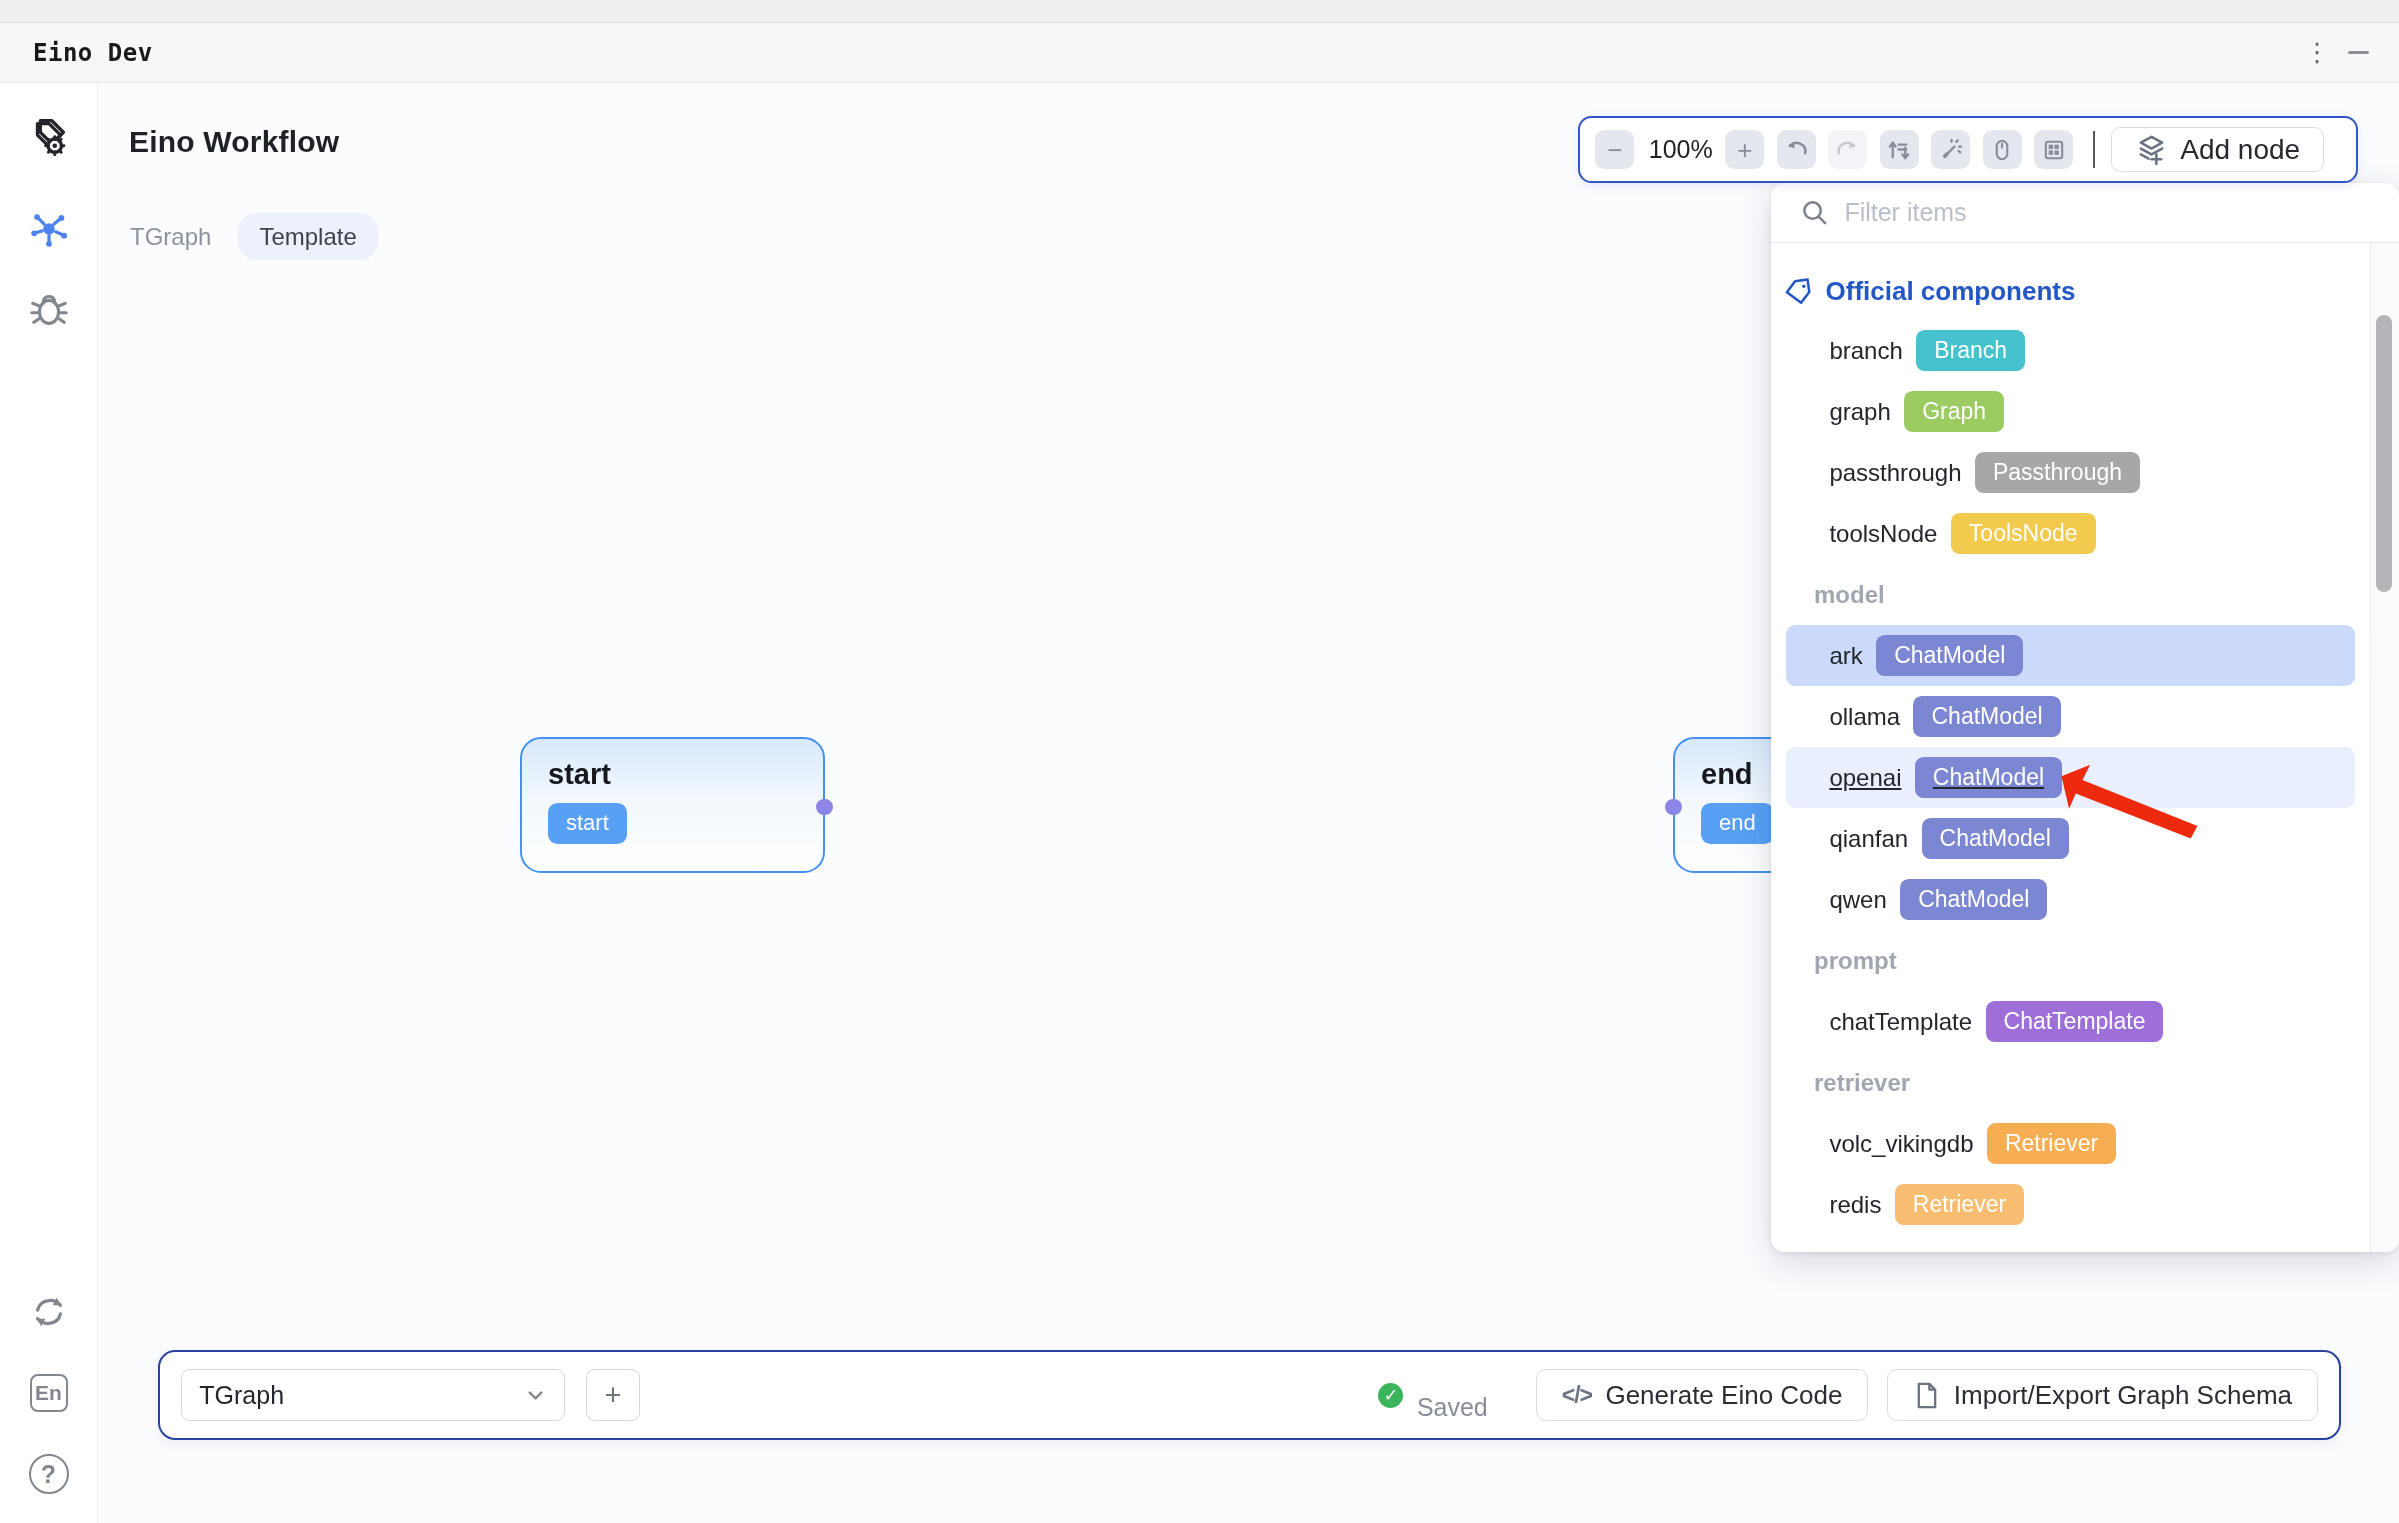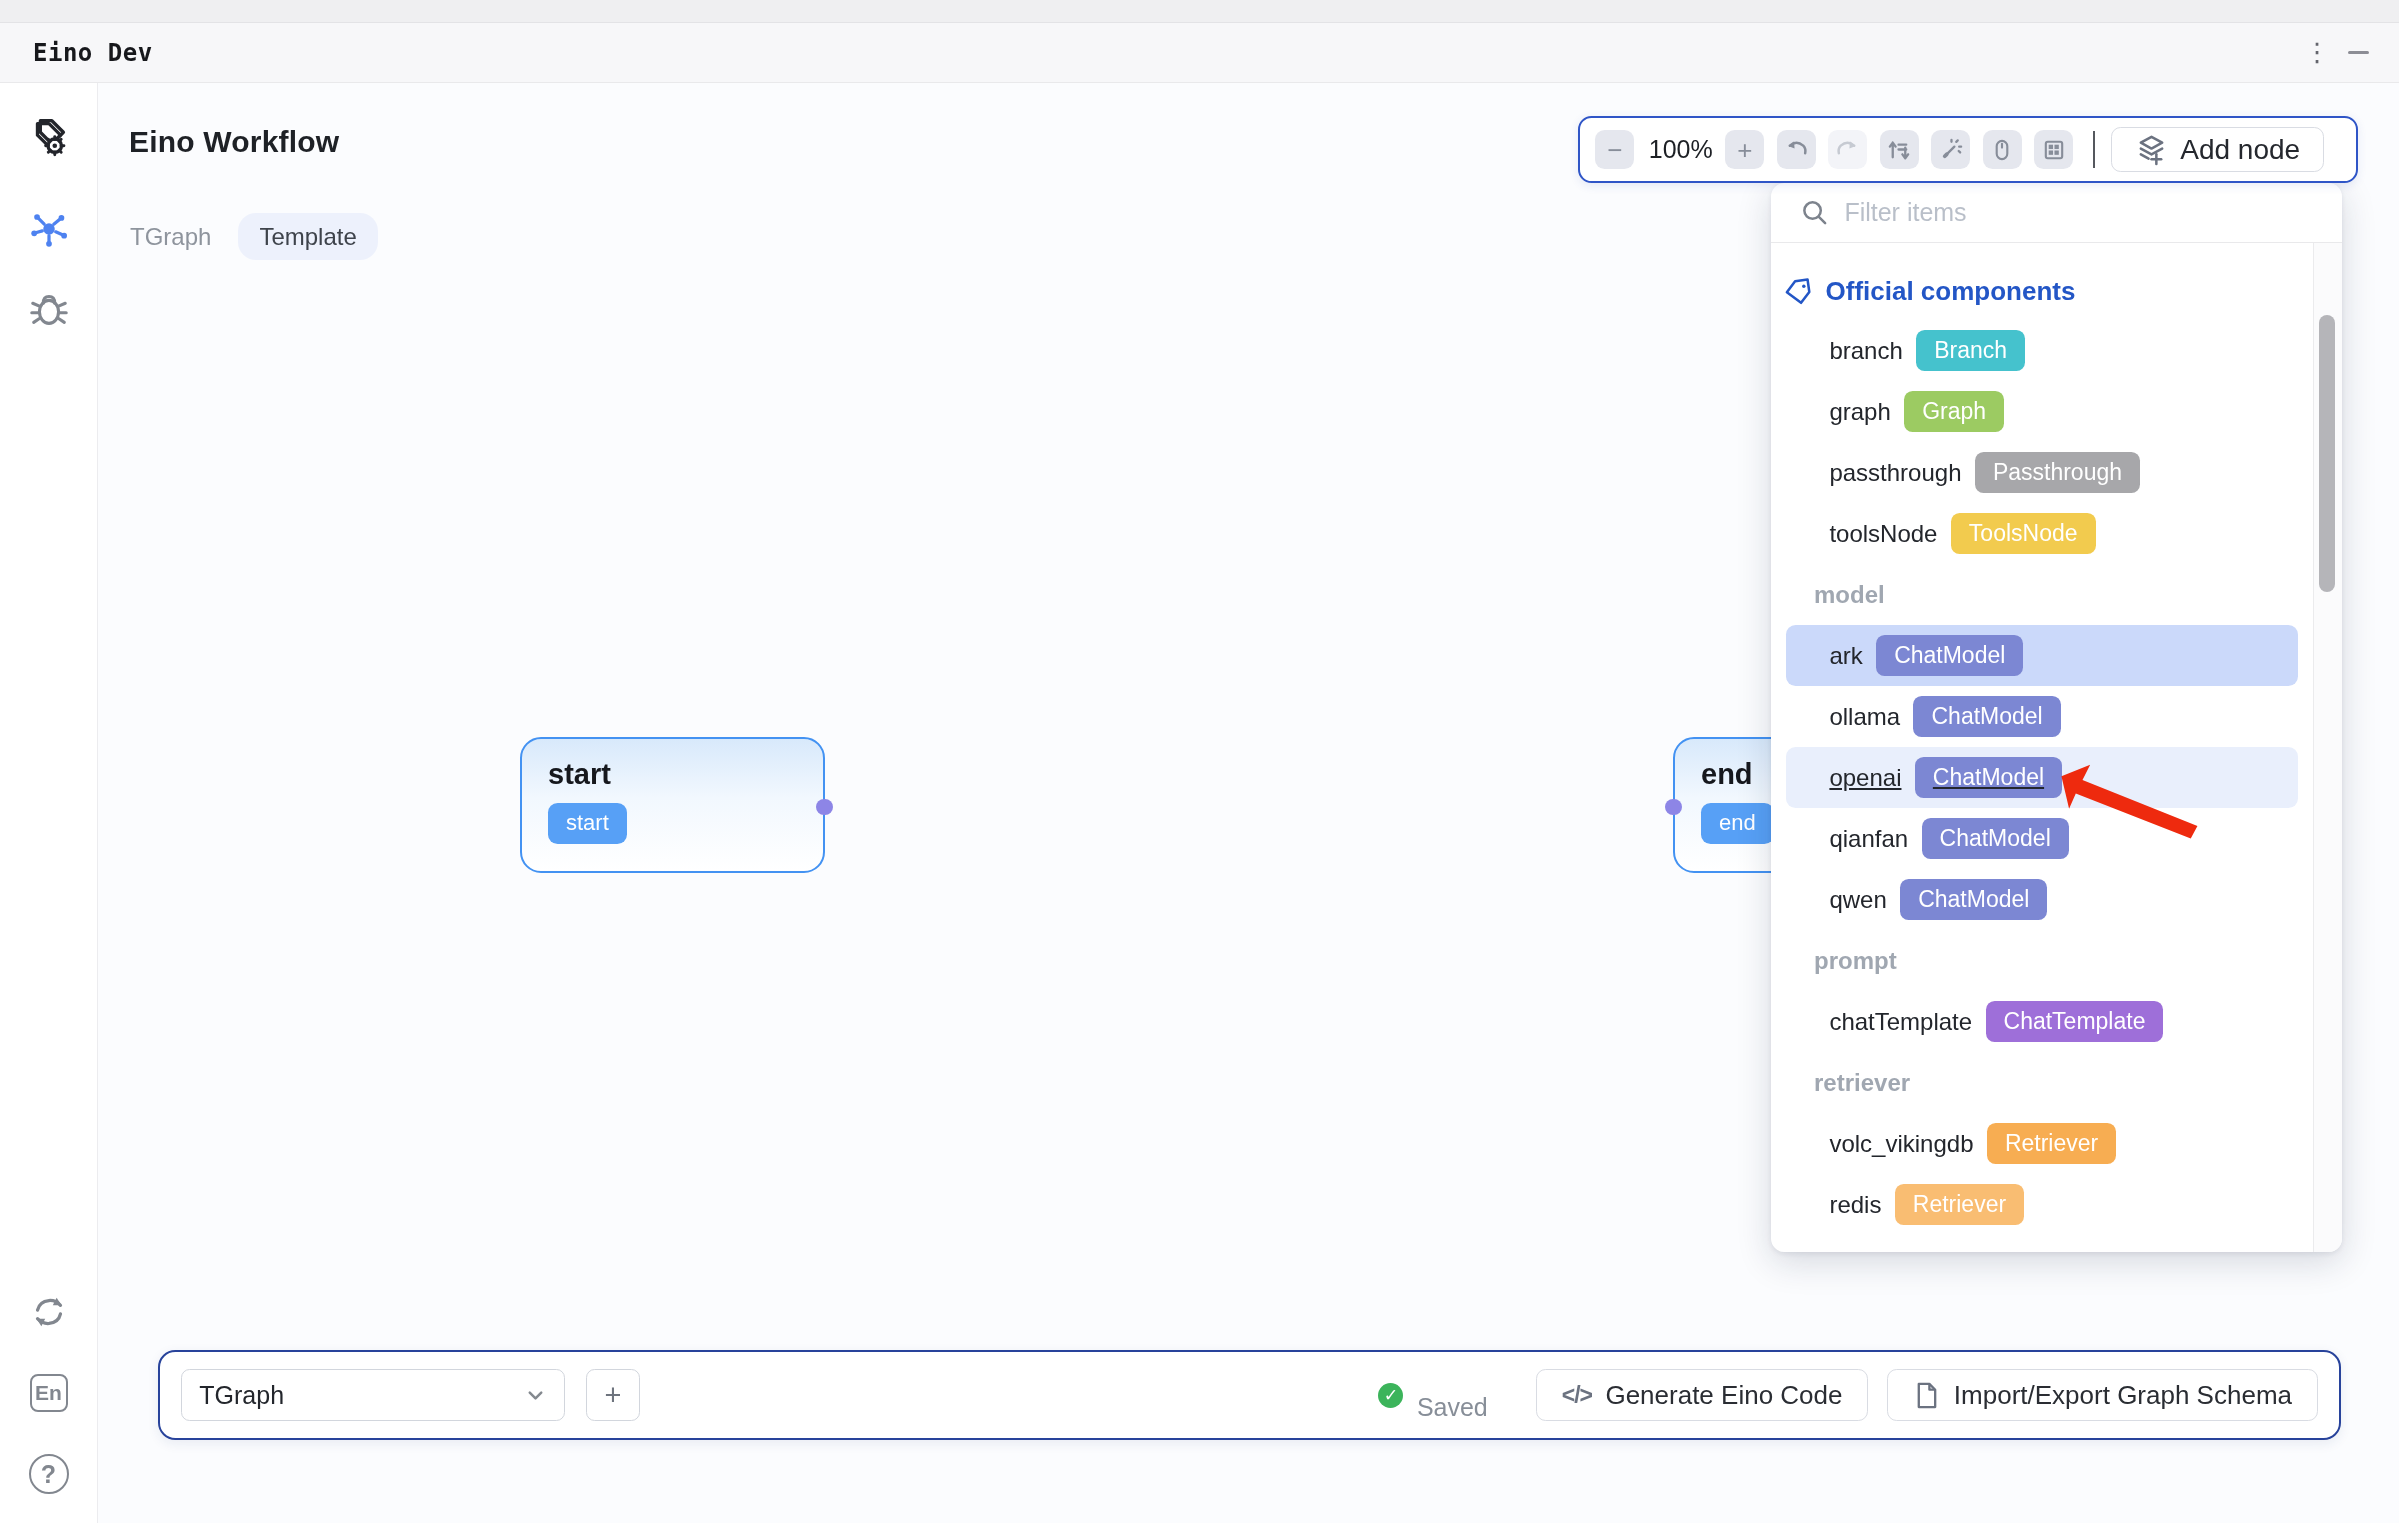--- a/index.html
+++ b/index.html
@@ -45,21 +45,21 @@
   .tbtn { width:39px; height:39px; background:#e5e7ee; border-radius:9.6px; display:flex; align-items:center; justify-content:center; color:#878d99; margin-right:12.5px; flex:none; }
   .tbtn.disabled { background:#f3f4f8; color:#c6cad2; }
   .tbtn svg { display:block; }
   .zoom-label { font-size:25px; color:#1d2025; margin:0 12.5px 0 1.9px; }
   .tb-divider { width:1.9px; height:37px; background:#55585e; margin:0 15.4px 0 7.7px; flex:none; }
   .add-node-btn { height:45px; background:#fff; border:1.9px solid #d9dce3; border-radius:9.6px; display:flex; align-items:center; gap:12.5px; padding:0 23px; flex:none; }
   .add-node-btn .lbl { font-size:28px; color:#25282e; }
   .glyph { font-size:26px; line-height:1; }
 
   
-  .panel { position:absolute; left:1771px; top:183px; width:571px; height:1069px; background:#fff; border-radius:13.4px; box-shadow:0 9.6px 35px rgba(20,30,60,.16), 0 1.9px 5.8px rgba(20,30,60,.08); z-index:5; overflow:hidden; }
+  .panel { position:absolute; left:1771px; top:183px; width:628px; height:1069px; background:#fff; border-radius:13.4px; box-shadow:0 9.6px 35px rgba(20,30,60,.16), 0 1.9px 5.8px rgba(20,30,60,.08); z-index:5; overflow:hidden; }
   .filter-row { height:60px; display:flex; align-items:center; padding-left:29px; border-bottom:1px solid #e9e9eb; }
   .filter-row input { border:none; outline:none; font-size:25px; color:#3a3f46; margin-left:15.4px; width:413px; font-family:inherit; background:transparent; }
   .filter-row input::placeholder { color:#b9bfc9; }
   .plist { padding-top:19px; }
   .phead { height:58px; display:flex; align-items:center; gap:12.5px; padding-left:13px; font-size:26px; font-weight:bold; color:#2356c6; }
   .prow { height:61px; display:flex; align-items:center; margin:0 44px 0 15.4px; padding-left:43px; border-radius:9.6px; }
   .prow.hl-strong { background:#cbd9fa; }
   .prow.hl-light { background:#e9effc;text-decoration:underline; }
   .pname { font-size:24px; color:#23262c; margin-right:13.4px; }
   .pbadge { color:#fff; font-size:23px; padding:6.7px 18px; border-radius:8.6px; }

